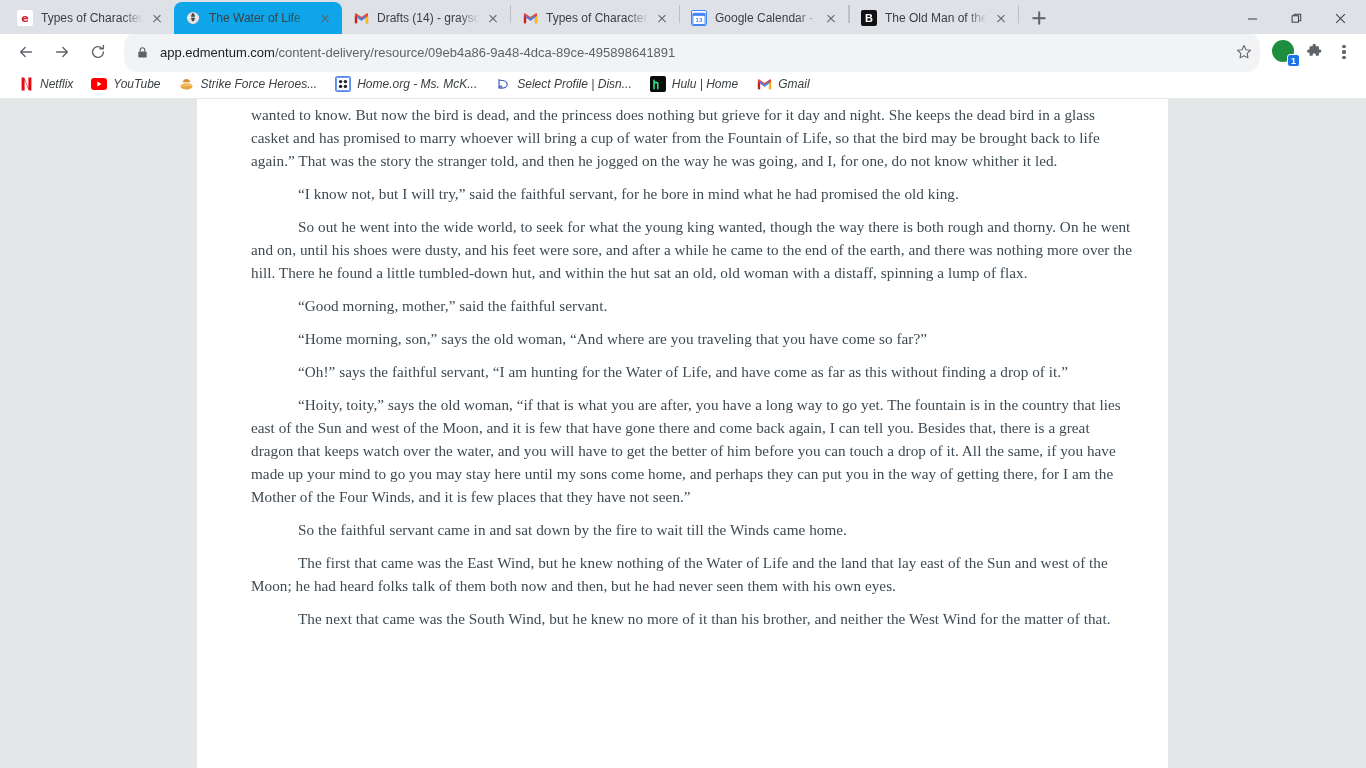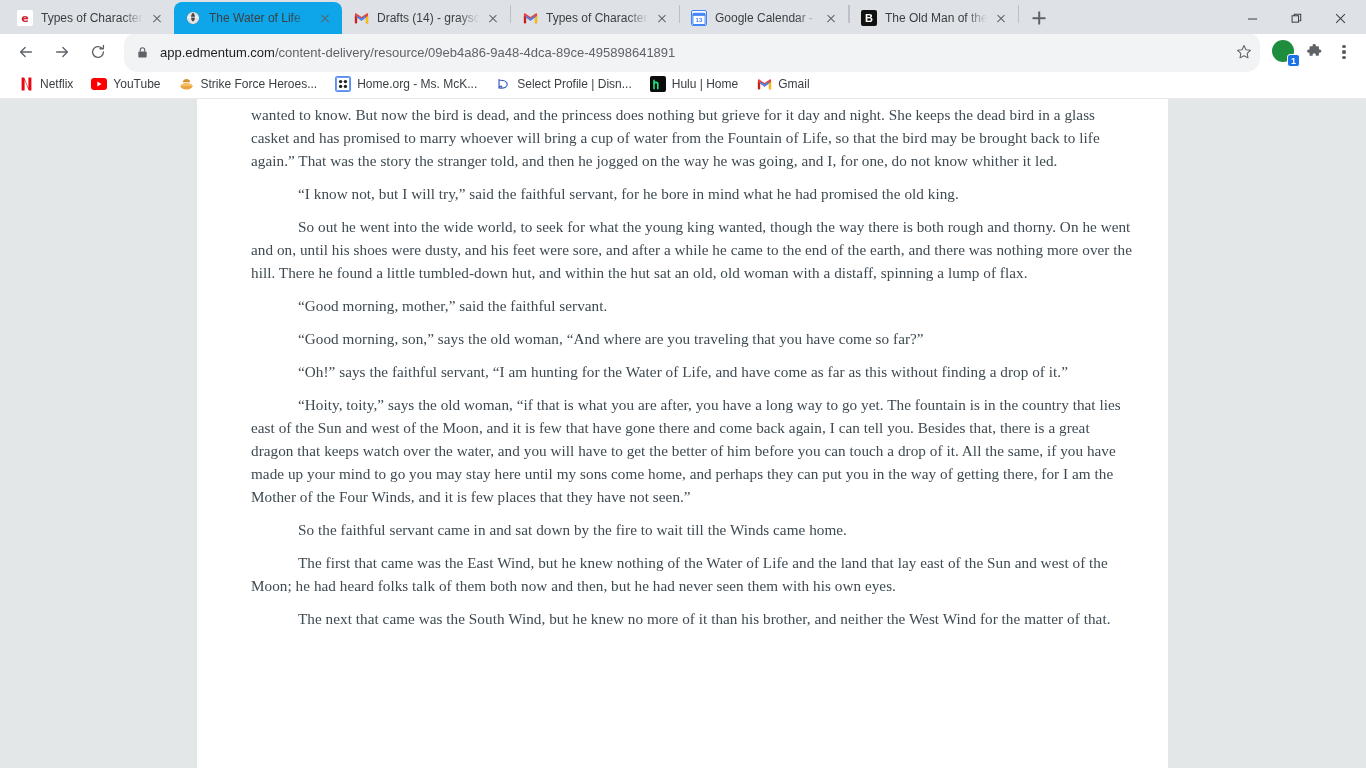--- a/index.html
+++ b/index.html
@@ -195,20 +195,21 @@
     display: flex;
     align-items: center;
     height: 24px;
     padding: 0 8px;
     margin-right: 2px;
     border-radius: 4px;
     font-size: 12px;
     color: #3c4043;
     white-space: nowrap;
     flex: 0 0 auto;
+    font-style: italic;
   }
   .bm .bmicon {
     width: 16px; height: 16px;
     flex: 0 0 16px; margin-right: 6px;
     display: flex; align-items: center; justify-content: center;
     font-size: 12px; font-weight: bold; line-height: 1;
     border-radius: 2px;
     overflow: hidden;
   }
   .ic-netflix { color: #e50914; font-family: "DejaVu Sans", sans-serif; font-size: 14px; font-weight: bold;}
@@ -473,21 +474,21 @@
   </div>
 </div>
 
 <div class="pagearea">
   <div class="contentcard">
     <div class="prose">
       <p class="first">wanted to know. But now the bird is dead, and the princess does nothing but grieve for it day and night. She keeps the dead bird in a glass casket and has promised to marry whoever will bring a cup of water from the Fountain of Life, so that the bird may be brought back to life again.” That was the story the stranger told, and then he jogged on the way he was going, and I, for one, do not know whither it led.</p>
       <p class="indent">“I know not, but I will try,” said the faithful servant, for he bore in mind what he had promised the old king.</p>
       <p class="indent">So out he went into the wide world, to seek for what the young king wanted, though the way there is both rough and thorny. On he went and on, until his shoes were dusty, and his feet were sore, and after a while he came to the end of the earth, and there was nothing more over the hill. There he found a little tumbled-down hut, and within the hut sat an old, old woman with a distaff, spinning a lump of flax.</p>
       <p class="indent">“Good morning, mother,” said the faithful servant.</p>
-      <p class="indent">“Good morning, son,” says the old woman, “And where are you traveling that you have come so far?”</p>
+      <p class="indent">“Home morning, son,” says the old woman, “And where are you traveling that you have come so far?”</p>
       <p class="indent">“Oh!” says the faithful servant, “I am hunting for the Water of Life, and have come as far as this without finding a drop of it.”</p>
       <p class="indent">“Hoity, toity,” says the old woman, “if that is what you are after, you have a long way to go yet. The fountain is in the country that lies east of the Sun and west of the Moon, and it is few that have gone there and come back again, I can tell you. Besides that, there is a great dragon that keeps watch over the water, and you will have to get the better of him before you can touch a drop of it. All the same, if you have made up your mind to go you may stay here until my sons come home, and perhaps they can put  you in the way of getting there, for I am the Mother of the Four Winds, and it is few places that they have not seen.”</p>
       <p class="indent">So the faithful servant came in and sat down by the fire to wait till the Winds came home.</p>
       <p class="indent">The first that came was the East Wind, but he knew nothing of the Water of Life and the land that lay east of the Sun and west of the Moon; he had heard folks talk of them both now and then, but he had never seen them with his own eyes.</p>
       <p class="indent">The next that came was the South Wind, but he knew no more of it than his brother, and neither the West Wind for the matter of that.</p>
     </div>
   </div>
 </div>
 
 </body></html>

